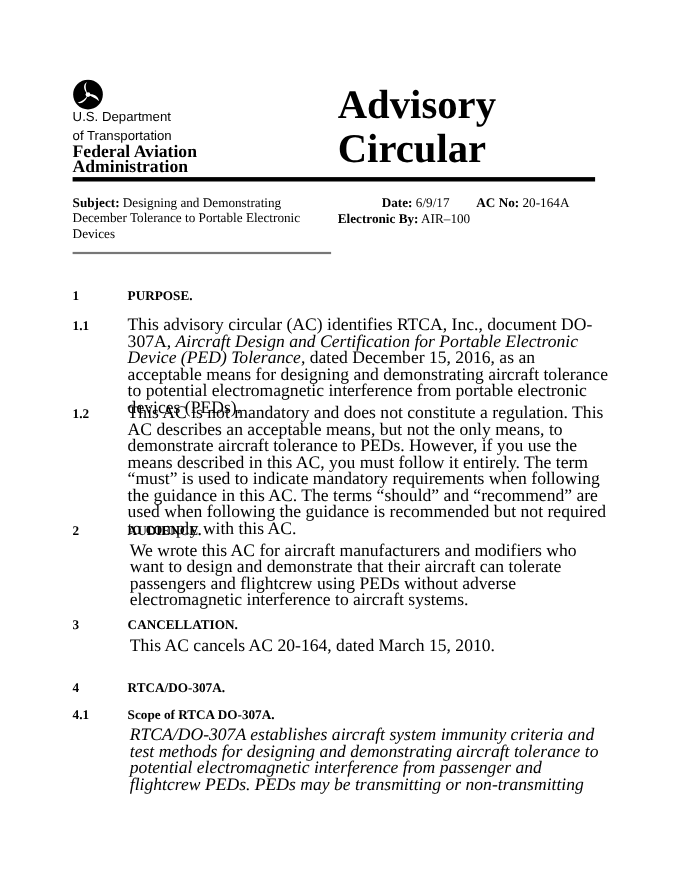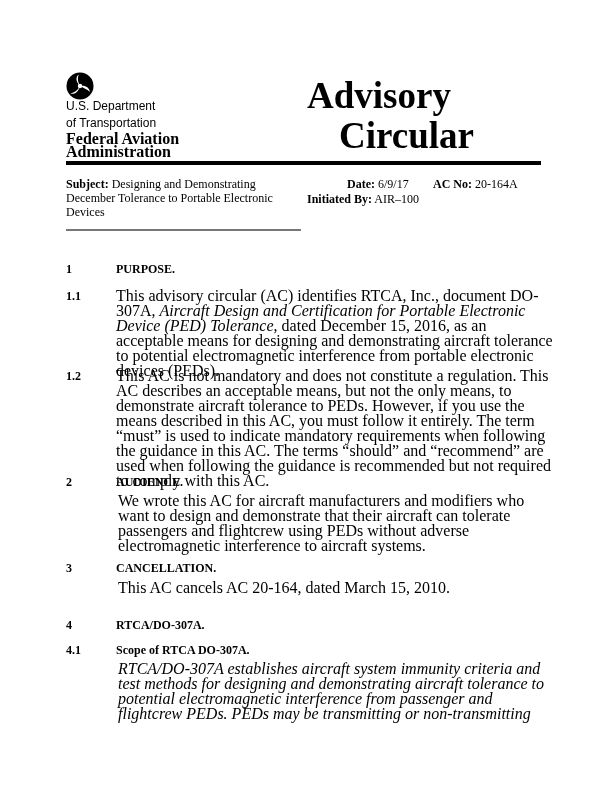--- a/index.html
+++ b/index.html
@@ -108,40 +108,40 @@
     <circle cx="14" cy="14" r="2.2" fill="#fff"></circle>
   </svg>
 </div>
 
 <div class="abs dept-line" style="top:99px;">U.S. Department</div>
 <div class="abs dept-line" style="top:116px;">of Transportation</div>
 <div class="abs faa-line" style="top:132px;">Federal Aviation</div>
 <div class="abs faa-line" style="top:145px;">Administration</div>
 
 <div class="abs ac-title" style="top:76px;">Advisory</div>
-<div class="abs ac-title" style="top:116px;margin-left:32px;">Circular</div>
+<div class="abs ac-title" style="top:116px;">Circular</div>
 
 <div class="abs rule-thick"></div>
 
 <div class="abs subject">
   <b class="lbl">Subject:</b>
   <span>Designing and Demonstrating December Tolerance to Portable Electronic Devices</span>
 </div>
 <div class="abs rule-thin"></div>
 
 <div class="abs meta" style="left:307px; top:177px;margin-left:40px;">
   <b class="lbl">Date:</b>
   <span>6/9/17</span>
 </div>
 <div class="abs meta" style="left:433px; top:177px;">
   <b class="lbl">AC No:</b>
   <span>20-164A</span>
 </div>
 <div class="abs meta" style="left:307px; top:192px;">
-  <b class="lbl">Initiated By:</b>
+  <b class="lbl">Electronic By:</b>
   <span>AIR–100</span>
 </div>
 
 <div class="abs num" style="top:262px;">1</div>
 <div class="abs heading" style="top:262px;">PURPOSE.</div>
 
 <div class="abs num" style="top:289px;">1.1</div>
 <div class="abs para" style="top:288px;">
   <span>This advisory circular (AC) identifies RTCA, Inc., document DO-307A, </span><i>Aircraft Design and Certification for Portable Electronic Device (PED) Tolerance</i><span>, dated December 15, 2016, as an acceptable means for designing and demonstrating aircraft tolerance to potential electromagnetic interference from portable electronic devices (PEDs).</span>
 </div>

